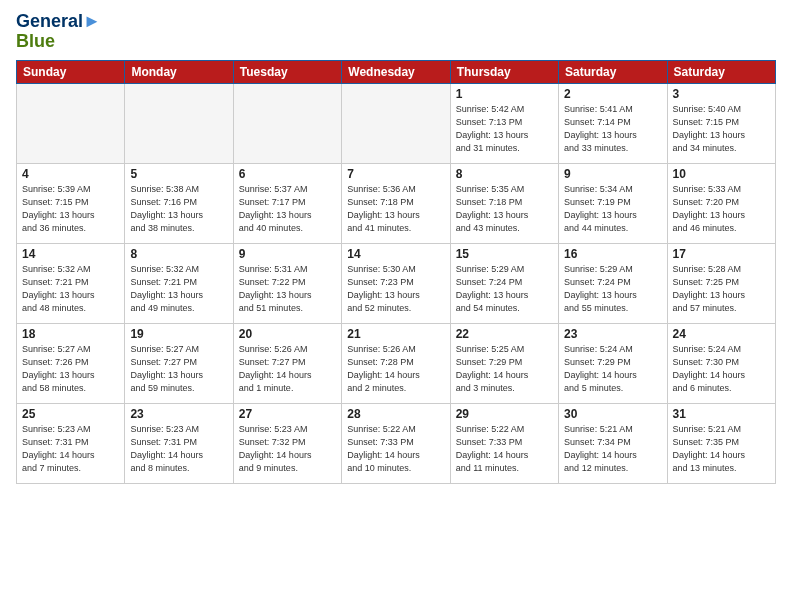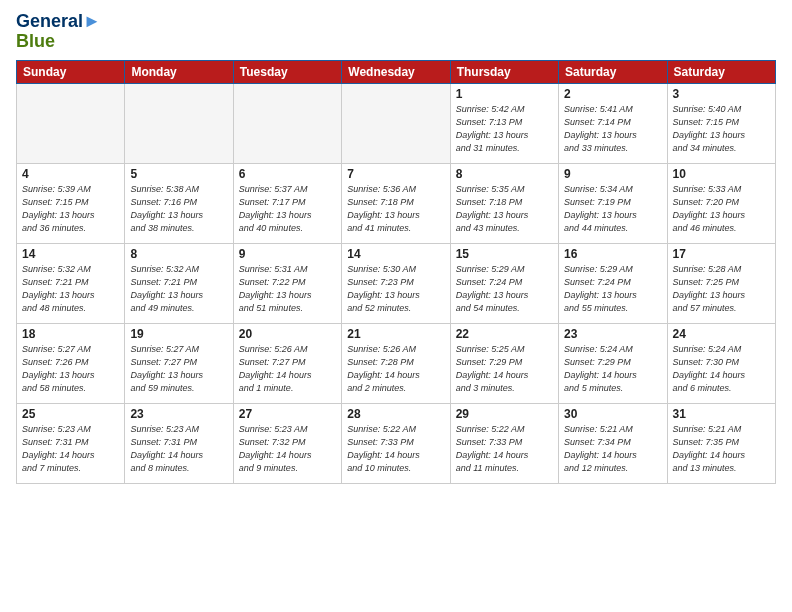--- a/index.html
+++ b/index.html
@@ -78,21 +78,20 @@
       font-size: 12px;
       font-weight: bold;
       color: #222;
       display: block;
       margin-bottom: 2px;
     }
     .day-info {
       font-size: 9px;
       color: #333;
       line-height: 1.45;
-      font-style: italic;
     }
   </style>
 </head>
 <body>
 
 <div class="container">
   <div class="header">
     <div class="logo">
       <div>
         <div style="display:flex;align-items:center;">

